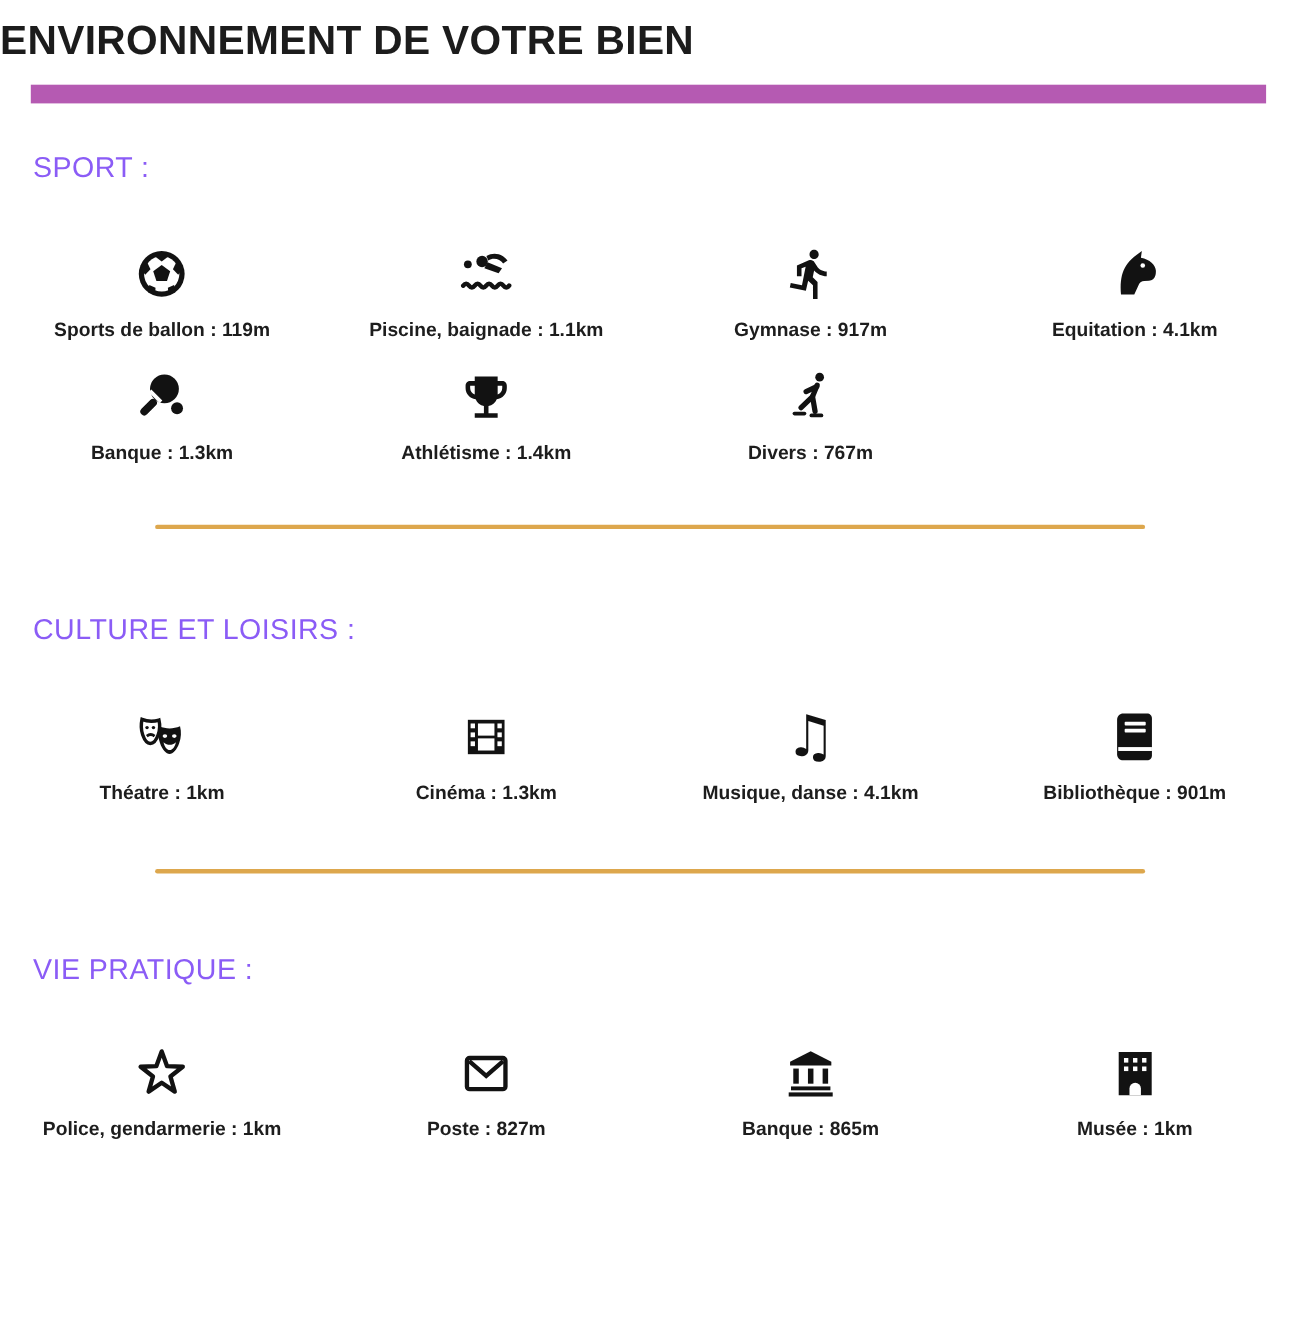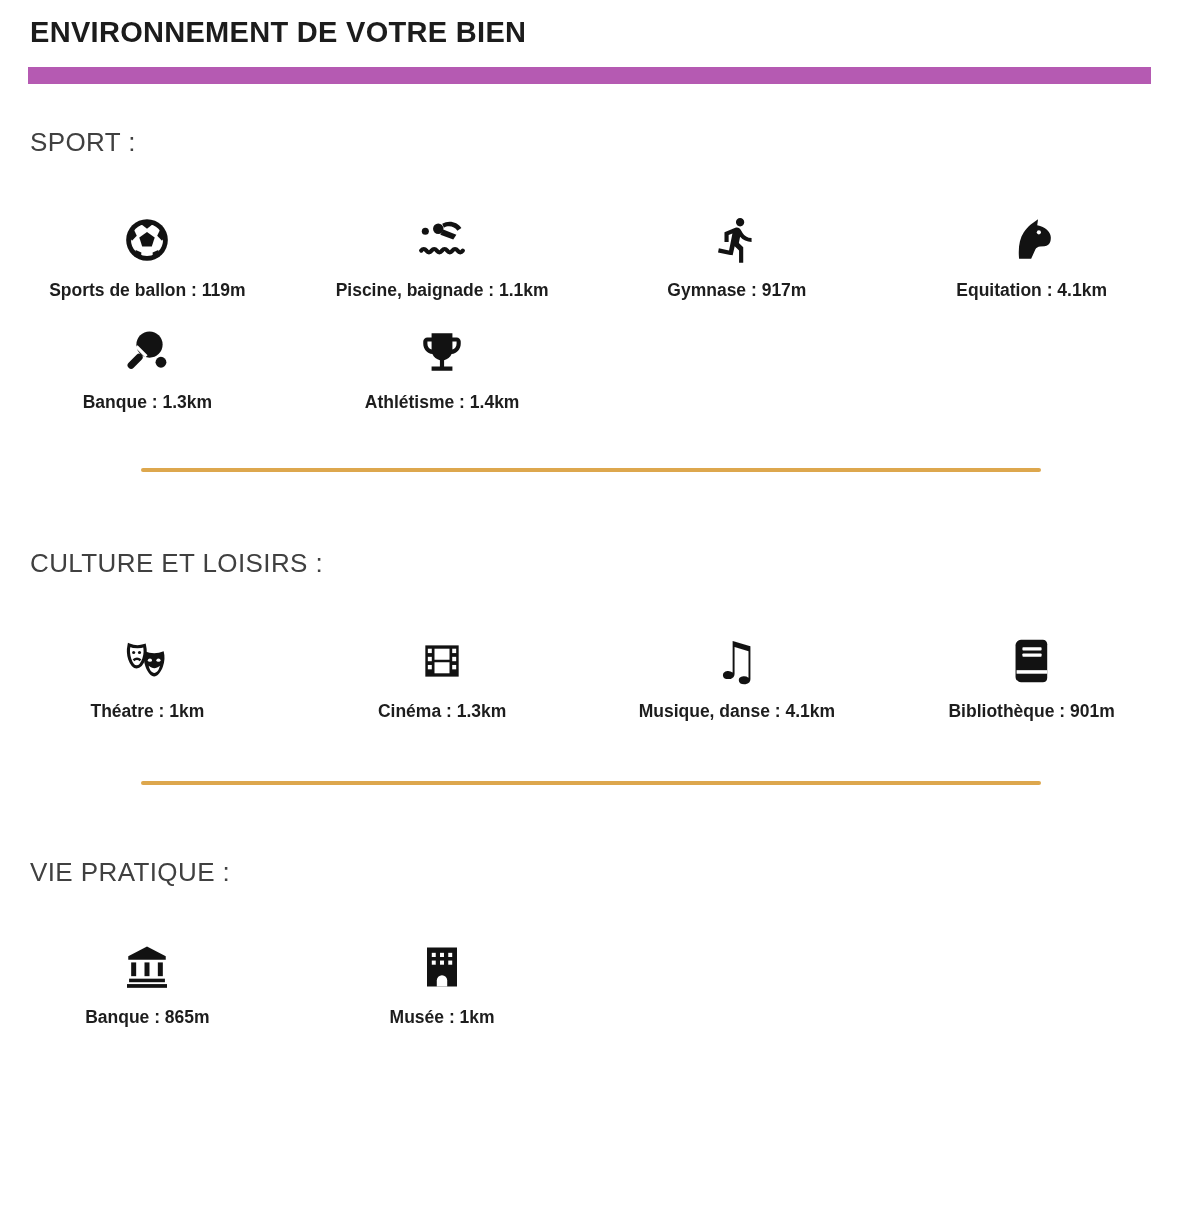--- a/index.html
+++ b/index.html
@@ -2,30 +2,30 @@
 <html><head>
 <meta charset="utf-8">
 <style>
   * { margin:0; padding:0; box-sizing:border-box; }
   html,body { background:#ffffff; }
   body {
     width:1179px; height:1215px; position:relative; overflow:hidden;
     font-family:"Liberation Sans", sans-serif; color:#1d1d1d;
   }
   .page-title {
-    padding-top:16px; margin-left:30px;
-    font-size:29px; line-height:1.15; font-weight:700;
+    padding-top:16px; 
+    font-size:37px; line-height:1.15; font-weight:700;
     letter-spacing:.3px; color:#1c1c1c;
   }
   .accent-bar {
     margin:18px 28px 0 28px; height:17px; background:#b55ab2;
   }
   .section-heading {
     margin-left:30px; font-size:26px; line-height:1.2; font-weight:400;
-    color:#404040; letter-spacing:.4px;
+    color:#8b5cf6; letter-spacing:.4px;
   }
   .heading-sport    { margin-top:43px; }
   .heading-culture  { margin-top:76px; }
   .heading-vie      { margin-top:72px; }
   .items-grid {
     display:grid; grid-template-columns:repeat(4,1fr);
     row-gap:24px; width:100%;
   }
   .grid-sport   { margin-top:54px; }
   .grid-culture { margin-top:55px; }
@@ -125,20 +125,33 @@
 
   <div class="poi-cell">
     <div class="icon-box">
       <svg viewBox="0 0 24 24" fill="currentColor">
         <path d="M19 5h-2V3H7v2H5c-1.1 0-2 .9-2 2v1c0 2.55 1.92 4.63 4.39 4.94.63 1.5 1.98 2.63 3.61 2.96V19H7v2h10v-2h-4v-3.1c1.63-.33 2.98-1.46 3.61-2.96C19.08 12.63 21 10.55 21 8V7c0-1.1-.9-2-2-2zM5 8V7h2v3.82C5.84 10.4 5 9.3 5 8zm14 0c0 1.3-.84 2.4-2 2.82V7h2v1z"></path>
       </svg>
     </div>
     <div class="poi-label">Athlétisme : 1.4km</div>
   </div>
 
+  <div class="poi-cell">
+    <div class="icon-box">
+      <svg viewBox="0 0 24 24" fill="none" stroke="currentColor" stroke-width="2.3" stroke-linecap="round" stroke-linejoin="round">
+        <circle cx="15.9" cy="3.3" r="1.9" fill="currentColor" stroke="none"></circle>
+        <path d="M14.8 6.8l-2 5-5 4.8"></path>
+        <path d="M14.6 7.4l-4.6 2.2"></path>
+        <path d="M12.8 11.8l1.1 6.4"></path>
+        <path d="M4.9 19.2h4.4" stroke-width="1.6"></path>
+        <path d="M12.3 20h4.4" stroke-width="1.6"></path>
+      </svg>
+    </div>
+    <div class="poi-label">Divers : 767m</div>
+  </div>
 
 </div>
 
 <div class="section-divider" style="background: rgb(221, 167, 77);"></div>
 
 <h2 class="section-heading heading-culture">CULTURE ET LOISIRS :</h2>
 
 <div class="items-grid grid-culture">
 
   <div class="poi-cell">
@@ -200,21 +213,38 @@
   </div>
 
 </div>
 
 <div class="section-divider divider-2" style="background: rgb(221, 167, 77);"></div>
 
 <h2 class="section-heading heading-vie">VIE PRATIQUE :</h2>
 
 <div class="items-grid grid-vie">
 
-
+  <div class="poi-cell">
+    <div class="icon-box">
+      <svg viewBox="0 0 24 24">
+        <polygon points="12,2.3 14.35,8.76 21.2,9.0 15.8,13.24 17.7,19.85 12,16 6.3,19.85 8.2,13.24 2.8,9.0 9.65,8.76" fill="none" stroke="currentColor" stroke-width="1.9" stroke-linejoin="round"></polygon>
+      </svg>
+    </div>
+    <div class="poi-label">Police, gendarmerie : 1km</div>
+  </div>
+
+  <div class="poi-cell">
+    <div class="icon-box">
+      <svg viewBox="0 0 24 24" fill="none" stroke="currentColor" stroke-width="1.9">
+        <rect x="3.6" y="5.2" width="16.8" height="13.6" rx="1.2"></rect>
+        <path d="M4.6 6.6 12 13l7.4-6.4"></path>
+      </svg>
+    </div>
+    <div class="poi-label">Poste : 827m</div>
+  </div>
 
   <div class="poi-cell">
     <div class="icon-box">
       <svg viewBox="0 0 24 24" fill="currentColor">
         <path d="M12 2.2L3 6.8v1.7h18V6.8z"></path>
         <rect x="4.4" y="9.8" width="2.4" height="6.6"></rect>
         <rect x="10.8" y="9.8" width="2.4" height="6.6"></rect>
         <rect x="17.2" y="9.8" width="2.4" height="6.6"></rect>
         <rect x="3.4" y="17.6" width="17.2" height="1.7"></rect>
         <rect x="2.4" y="20.2" width="19.2" height="1.8"></rect>

